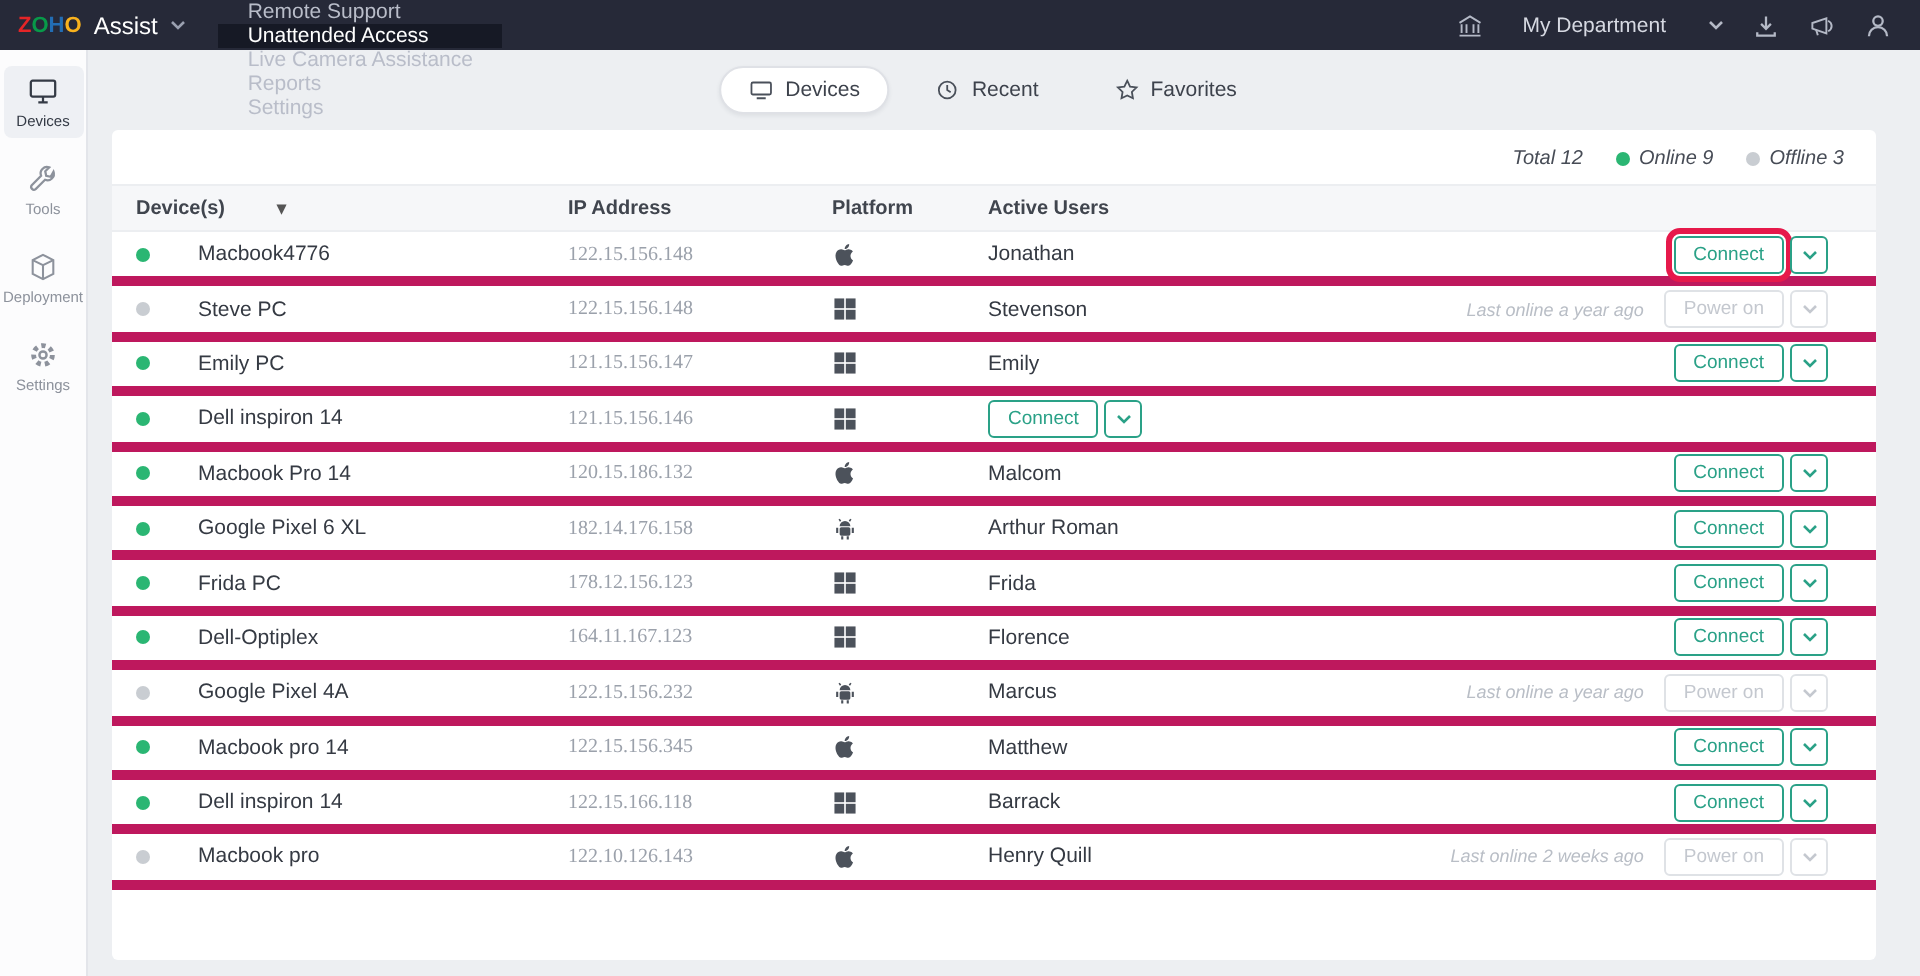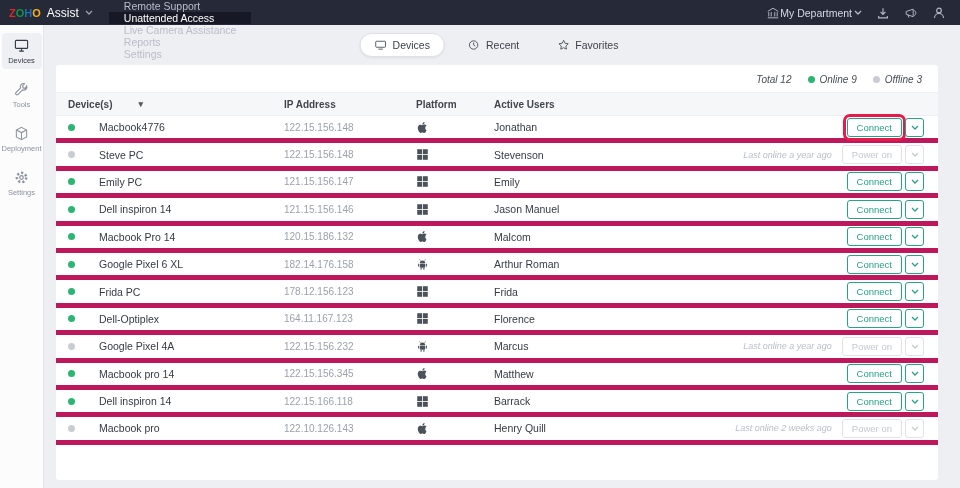--- a/index.html
+++ b/index.html
@@ -14,21 +14,21 @@
   .brand { display: flex; align-items: center; gap: 4px; padding: 0 16px 0 9px; }
   .logo { display: inline-flex; gap: 0; font-weight: bold; font-size: 11px; letter-spacing: 0; }
   .logo b { font-style: normal; }
   .product { color: #ffffff; font-size: 12px; margin-left: 2px; }
   .chev-sm { width: 8px; height: 5px; color: #9aa0b0; margin-left: 2px; }
   .topnav { display: flex; align-items: stretch; flex-direction: column; }
   .nav-item { display: flex; align-items: center; padding: 0 15px; font-size: 10.5px;
               color: #b9bdc9; cursor: pointer; white-space: nowrap; }
   .nav-item.active { background: #161925; color: #ffffff; }
   .top-right { margin-left: auto; display: flex; align-items: center; gap: 14px; padding-right: 14px; }
-  .dept { display: flex; align-items: center; gap: 0; color: #d6d9e2; font-size: 10.5px; cursor: pointer; }
+  .dept { display: flex; align-items: center; gap: 19px; color: #d6d9e2; font-size: 10.5px; cursor: pointer; }
   .icon.tb { color: #b4b9c6; cursor: pointer; }
   .dept .icon { color: #b4b9c6; }
 
   
   .sidebar { position: absolute; top: 25px; left: 0; bottom: 0; width: 44px; background: #fcfcfd;
              border-right: 1px solid #e3e5ea; display: flex; flex-direction: column;
              align-items: center; padding-top: 8px; gap: 8px; z-index: 4; }
   .side-item { width: 40px; display: flex; flex-direction: column; align-items: center; gap: 3px;
                padding: 5px 0 4px; color: #8d929c; cursor: pointer; border-radius: 4px; }
   .side-item .icon { width: 15px; height: 15px; }
@@ -62,27 +62,27 @@
   .dot.off { background: var(--offline); }
 
   .thead { display: flex; align-items: center; height: 24px; background: #f6f7f9;
            border-top: 1px solid #eceef1; border-bottom: 1px solid #eceef1;
            font-size: 10px; font-weight: bold; color: #40454e; }
   .td { display: flex; align-items: center; }
   .col-device { width: 228px; padding-left: 12px; gap: 24px; }
   .col-ip { width: 132px; }
   .col-platform { width: 78px; }
   .col-user { flex: 1; }
-  .col-right { display: flex; align-items: center; justify-content: center; padding-right: 14px; gap: 10px; }
+  .col-right { display: flex; align-items: center; justify-content: center; padding-right: 24px; gap: 10px; }
   .caret { font-size: 9px; color: #555; margin-left: 2px; }
 
   .tr { display: flex; align-items: center; height: 27.4px; border-bottom: 5px solid #be185d;
         font-size: 10.5px; }
   .dev-name { color: #353a43; }
-  .tr .col-ip { color: #9ba1ab; font-size: 10px; }
+  .tr .col-ip { color: #9ba1ab; font-size: 10px; font-family: Liberation Serif, serif; }
   .picon { width: 13px; height: 13px; display: inline-flex; color: #4c525b; }
   .picon svg { width: 100%; height: 100%; }
   .tr .col-user { color: #353a43; }
   .lastonline { font-size: 9px; font-style: italic; color: #b9bec6; white-space: nowrap; }
 
   .btngroup { display: inline-flex; gap: 3px; align-items: center; }
   .btn { height: 19px; border-radius: 3px; background: #fff; font-size: 9.5px;
          font-family: "Liberation Sans", sans-serif; display: inline-flex; align-items: center;
          justify-content: center; cursor: pointer; padding: 0 9px; border: 1px solid; }
   .btn.connect { color: var(--connect); border-color: var(--connect); }
@@ -351,21 +351,20 @@
                 <svg viewBox="0 0 16 16">
                   <g fill="currentColor">
                     <rect x="1.5" y="1.5" width="6" height="6"></rect>
                     <rect x="8.5" y="1.5" width="6" height="6"></rect>
                     <rect x="1.5" y="8.5" width="6" height="6"></rect>
                     <rect x="8.5" y="8.5" width="6" height="6"></rect>
                   </g>
                 </svg>
               </span>
             </div>
-            <div class="td col-user">Jason Manuel</div>
             <div class="td col-right">
               <span class="btngroup">
                 <button class="btn connect">Connect</button>
                 <button class="btn chev connect">
                   <span class="icon" style="width:8px;height:5px">
                     <svg viewBox="0 0 8 5">
                       <path d="M1 1l3 3 3-3" fill="none" stroke="currentColor" stroke-width="1.3"></path>
                     </svg>
                   </span>
                 </button>

